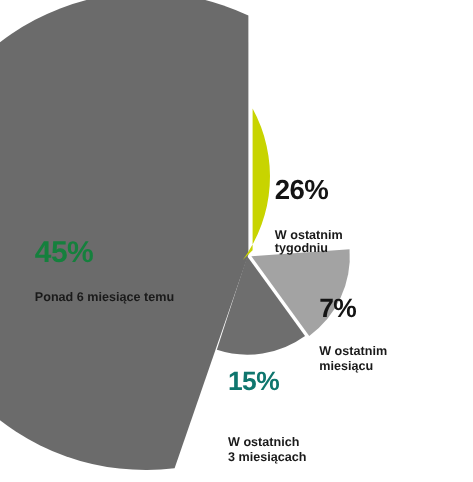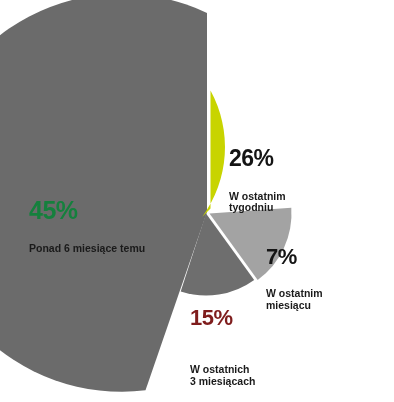--- a/index.html
+++ b/index.html
@@ -82,21 +82,21 @@
     color: #1a1a1a;
     margin-top: 1px;
   }
   
   #label-15 {
     left: 190px;
     top: 288px;
   }
   #label-15 .pct {
     font-size: 22px;
-    color: #7f1d1d;
+    color: #0f766e;
   }
   #label-15 .desc {
     font-size: 10.5px;
     color: #1a1a1a;
     margin-top: 16px;
   }
 </style>
 </head>
 <body>
 

